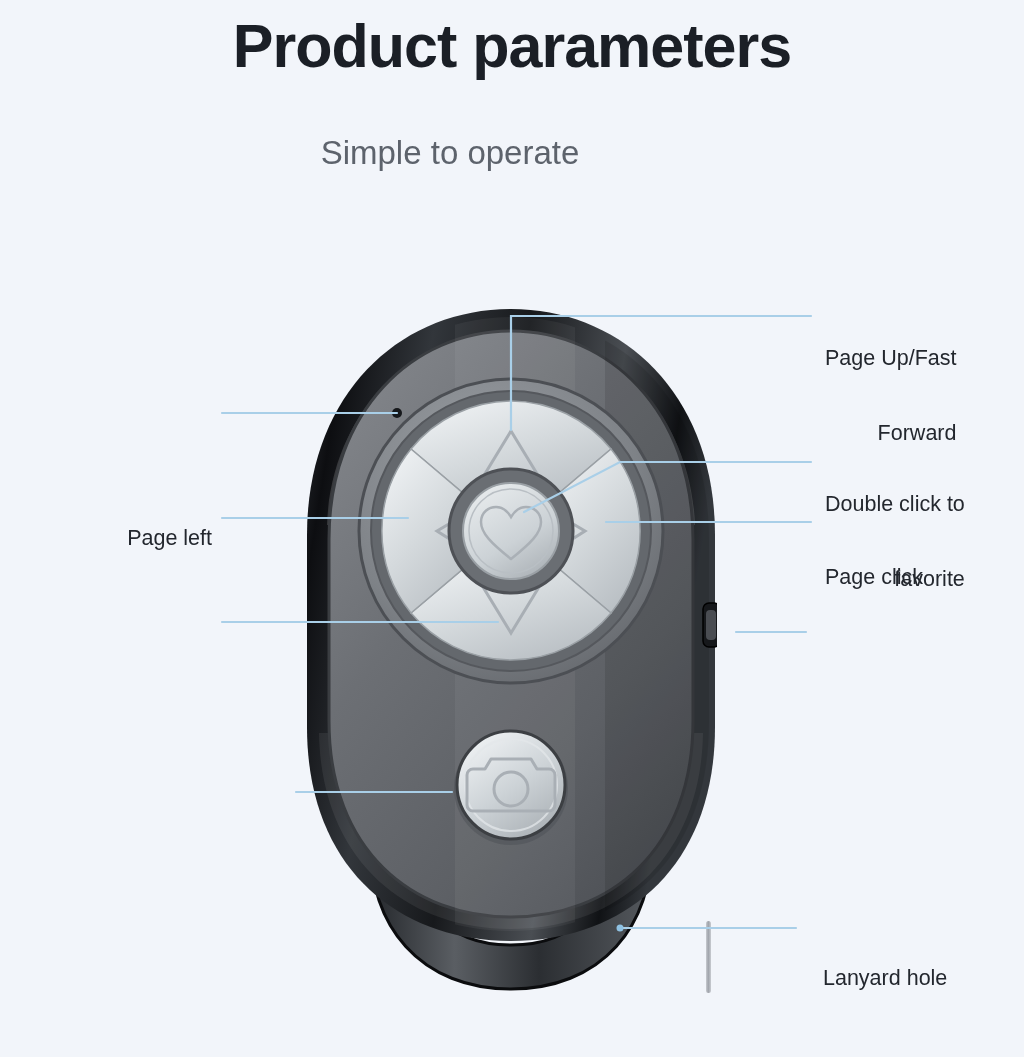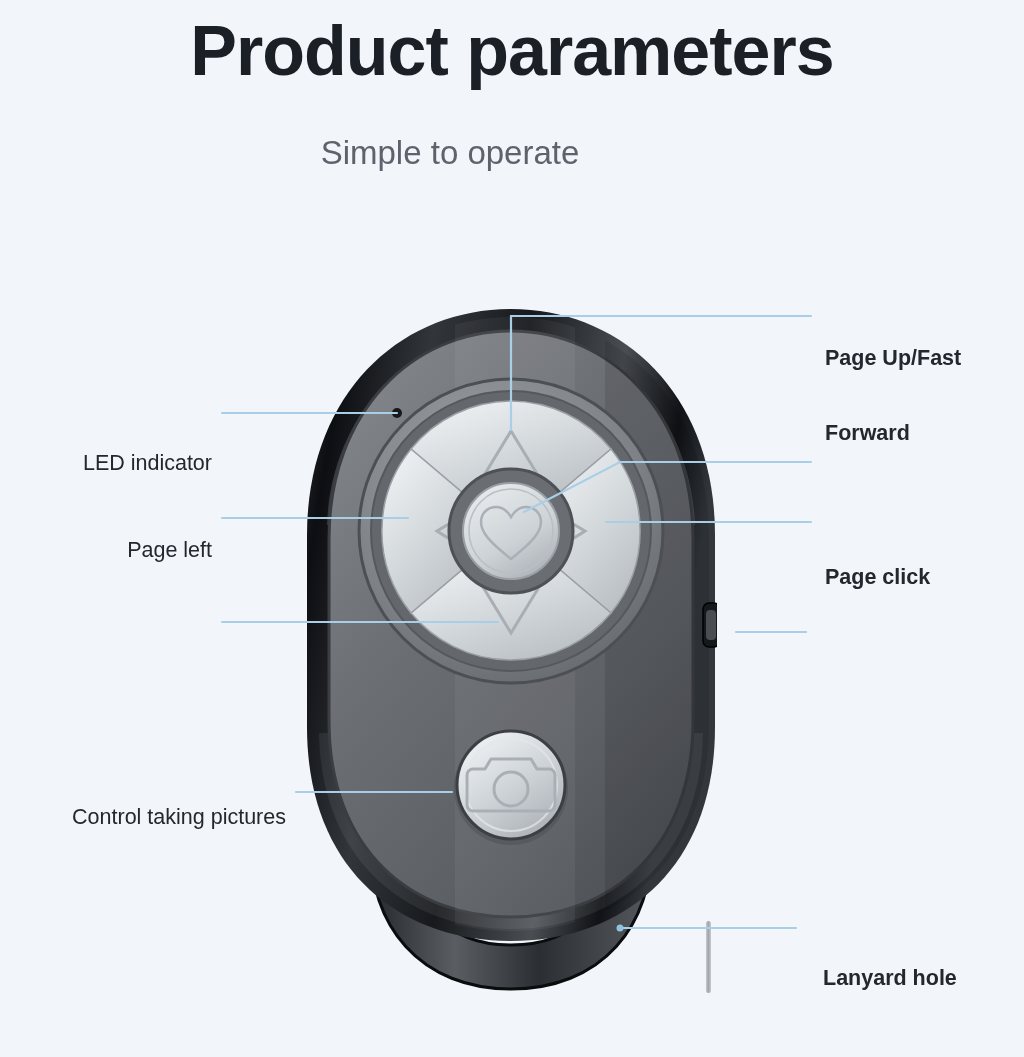--- a/index.html
+++ b/index.html
@@ -20,21 +20,21 @@
     background: #f2f5fa;
     overflow: hidden;
   }
 
   
   .title {
     position: absolute;
     left: 0; top: 14px;
     width: 1024px;
     text-align: center;
-    font-size: 70px;
+    font-size: 61px;
     font-weight: 700;
     letter-spacing: -1px;
     color: #1b1f26;
     line-height: 1.06;
     white-space: nowrap;
   }
   .subtitle {
     position: absolute;
     left: 0; top: 133px;
     width: 900px;
@@ -48,21 +48,21 @@
 
   
   .label {
     position: absolute;
     font-size: 21.5px;
     font-weight: 400;
     color: #23272e;
     line-height: 1.16;
     white-space: pre;
   }
-  .label.right { text-align: left; font-weight: bold; }
+  .label.right { text-align: right; }
   .label.left  { text-align: right; }
 
   
   #leaders {
     position: absolute;
     left: 0; top: 0;
     width: 1024px; height: 1057px;
     pointer-events: none;
   }
 
@@ -242,36 +242,36 @@
     <g fill="#8fc2e3">
       <circle cx="620" cy="928" r="3.5"></circle>
     </g>
   </svg>
 
   <div class="label right" style="left:825px; top:296px;">
     <div>Page Up/Fast</div>
     <div>Forward</div>
   </div>
 
+  <div class="label right" style="left:825px; top:442px;">
+    <div>Double click to</div>
+    <div>favorite</div>
+  </div>
 
   <div class="label right" style="left:825px; top:515px;">
     <div>Page click</div>
   </div>
 
 
   <div class="label right" style="left:823px; top:916px;">
     <div>Lanyard hole</div>
   </div>
 
-  <div class="label left" style="right:812px; top:401px;">
-    <div>LED indicator</div>
-  </div>
-
-  <div class="label left" style="right:812px; top:488px;">
+
+  <div class="label left" style="right:812px; top:476px;">
     <div>Page left</div>
   </div>
 
 
   <div class="label left" style="right:738px; top:755px;">
-    <div>Control taking pictures</div>
   </div>
 
 </div>
 
 </body></html>

